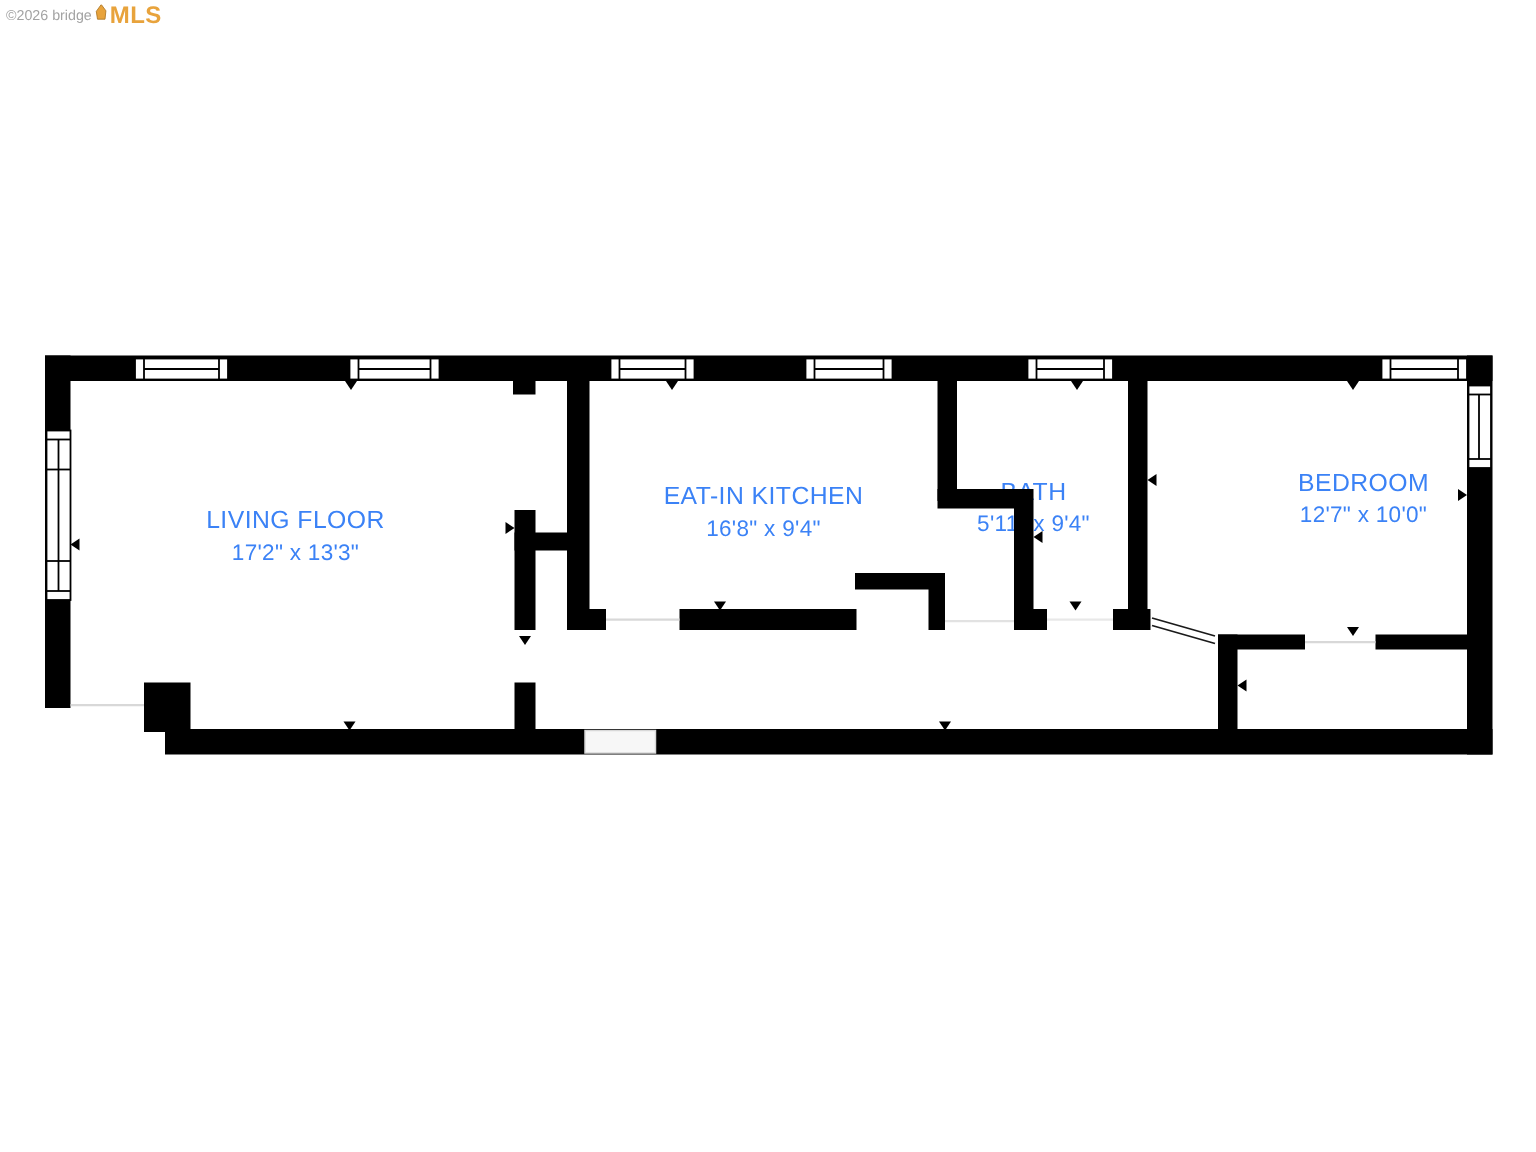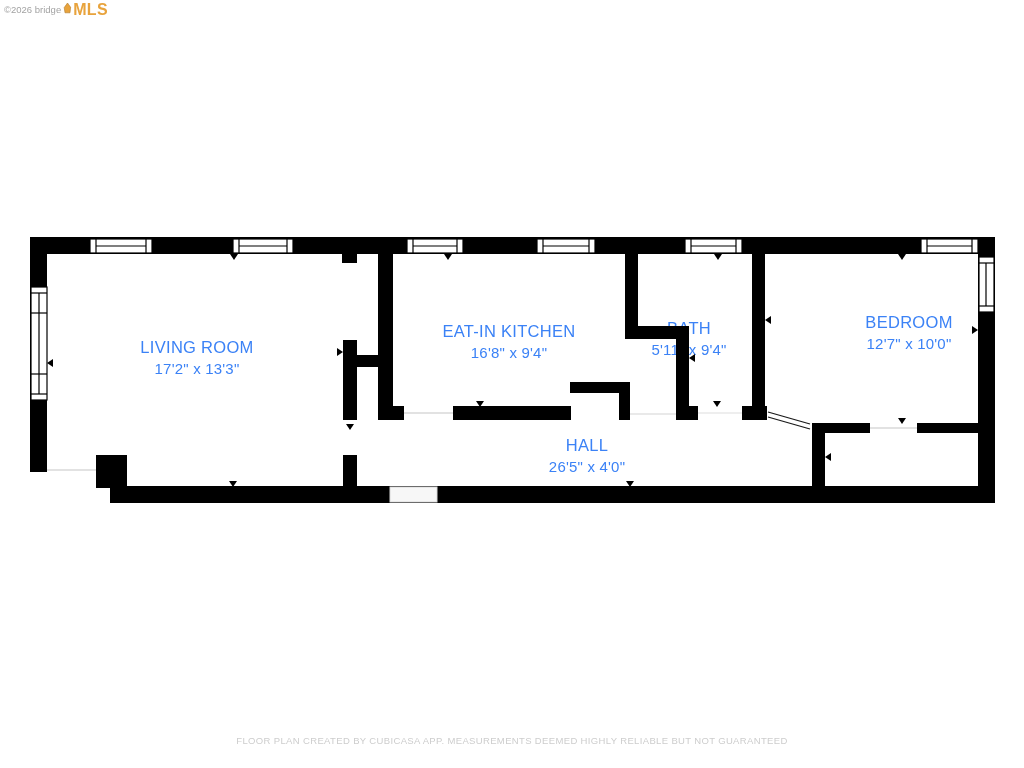--- a/index.html
+++ b/index.html
@@ -36,38 +36,34 @@
 
   <div class="watermark">
     <span class="wm-prefix">©2026 bridge</span>
       <span class="wm-flame"><svg width="9" height="11" viewBox="0 0 9 11">
           <path d="M4.5 0 L7.6 4.2 L7 9.8 L2 9.8 L1.2 4.6 Z" fill="#E8A33C" stroke="#b07a2a" stroke-width="0.6"></path>
         </svg></span>
       <span class="wm-brand">MLS</span>
   </div>
 
   <div class="room-label" style="left:197px;top:358px;">
-    <span class="room-name">LIVING ROOM</span>
+    <span class="room-name">LIVING FLOOR</span>
     <span class="room-dims">17'2" x 13'3"</span>
   </div>
   <div class="room-label" style="left:509px;top:342px;">
     <span class="room-name">EAT-IN KITCHEN</span>
     <span class="room-dims">16'8" x 9'4"</span>
   </div>
   <div class="room-label" style="left:689px;top:339px;">
     <span class="room-name">BATH</span>
     <span class="room-dims">5'11" x 9'4"</span>
   </div>
   <div class="room-label" style="left:894px;top:333px;margin-left:15px;">
     <span class="room-name">BEDROOM</span>
     <span class="room-dims">12'7" x 10'0"</span>
-  </div>
-  <div class="room-label" style="left:587px;top:456px;">
-    <span class="room-name">HALL</span>
-    <span class="room-dims">26'5" x 4'0"</span>
   </div>
 
   <svg id="plan-svg" width="1024" height="768" viewBox="0 0 1024 768">
 
     <g fill="#000000">
 
       <rect x="30" y="237" width="965" height="17"></rect>
       <rect x="30" y="237" width="17" height="235"></rect>
       <rect x="978" y="237" width="17" height="266"></rect>
       <rect x="110" y="486" width="885" height="17"></rect>
@@ -186,15 +182,14 @@
       <polygon points="689,358 695,354 695,362"></polygon>
       <polygon points="825,457 831,453 831,461"></polygon>
       <polygon points="765,320 771,316 771,324"></polygon>
 
       <polygon points="378,360 372,356 372,364"></polygon>
       <polygon points="343,352 337,348 337,356"></polygon>
       <polygon points="978,330 972,326 972,334"></polygon>
     </g>
   </svg>
 
-  <div class="footer-note">FLOOR PLAN CREATED BY CUBICASA APP. MEASUREMENTS DEEMED HIGHLY RELIABLE BUT NOT GUARANTEED</div>
 
 </div>
 
 </body></html>

